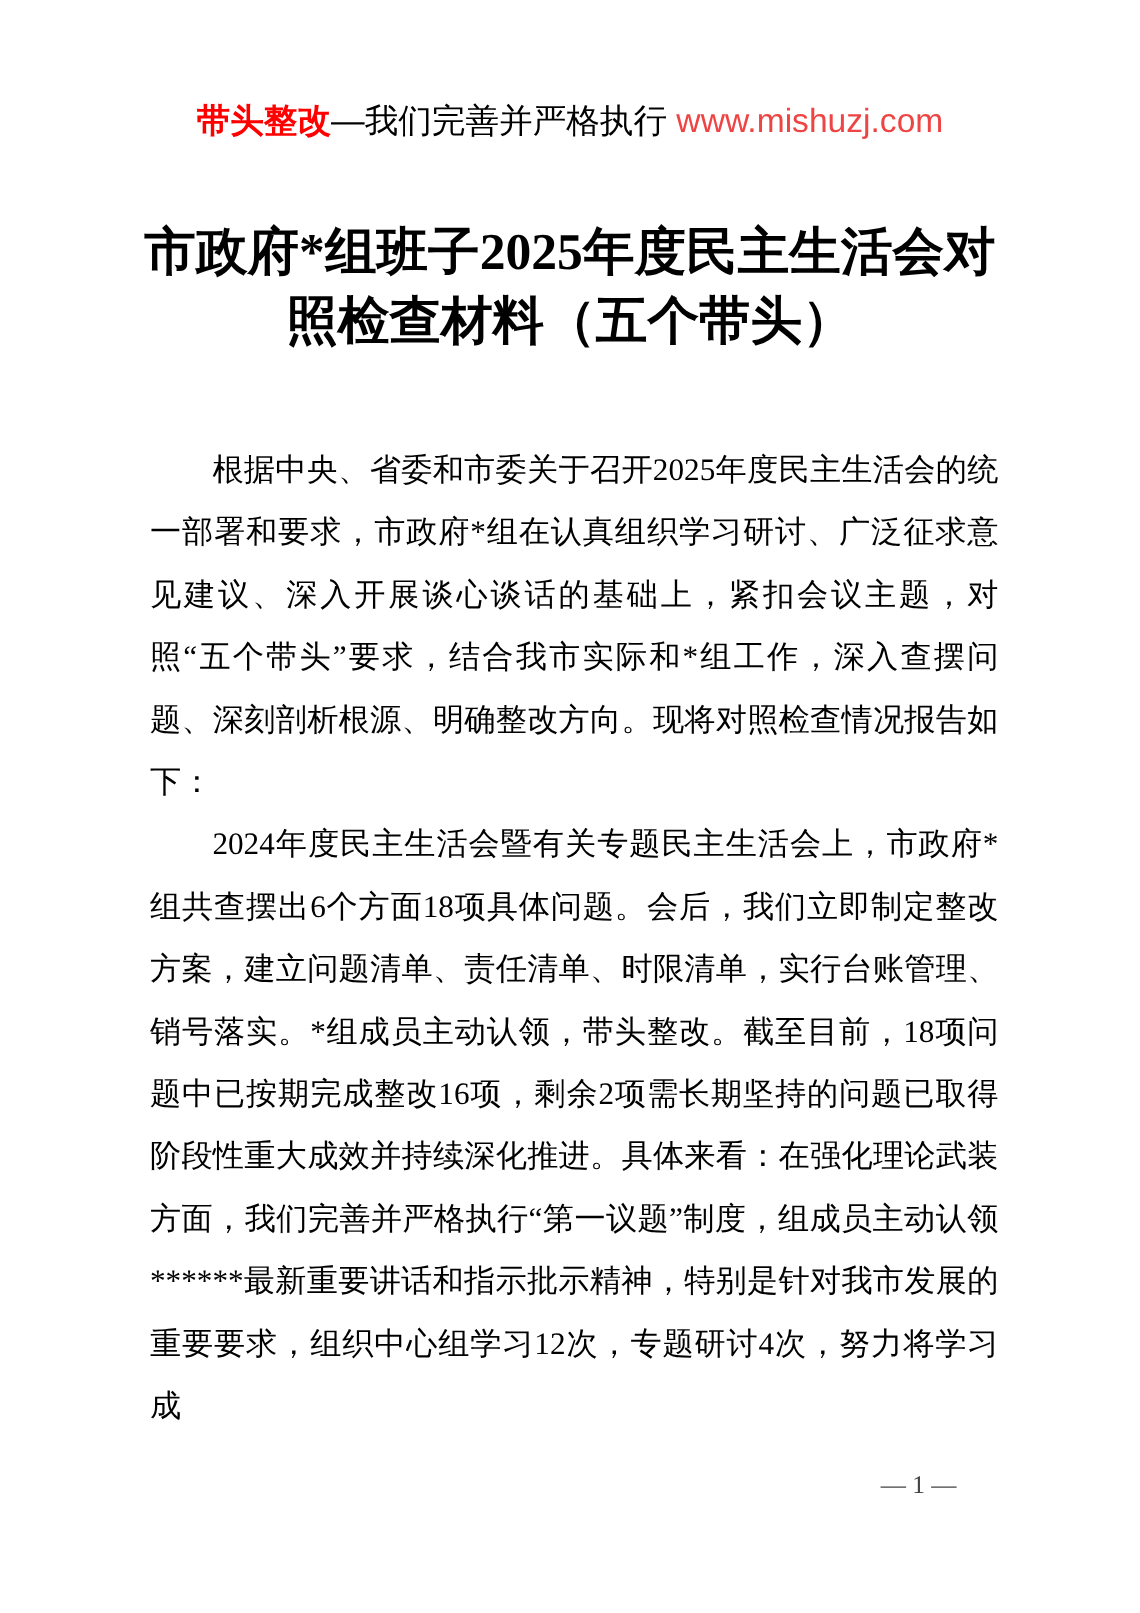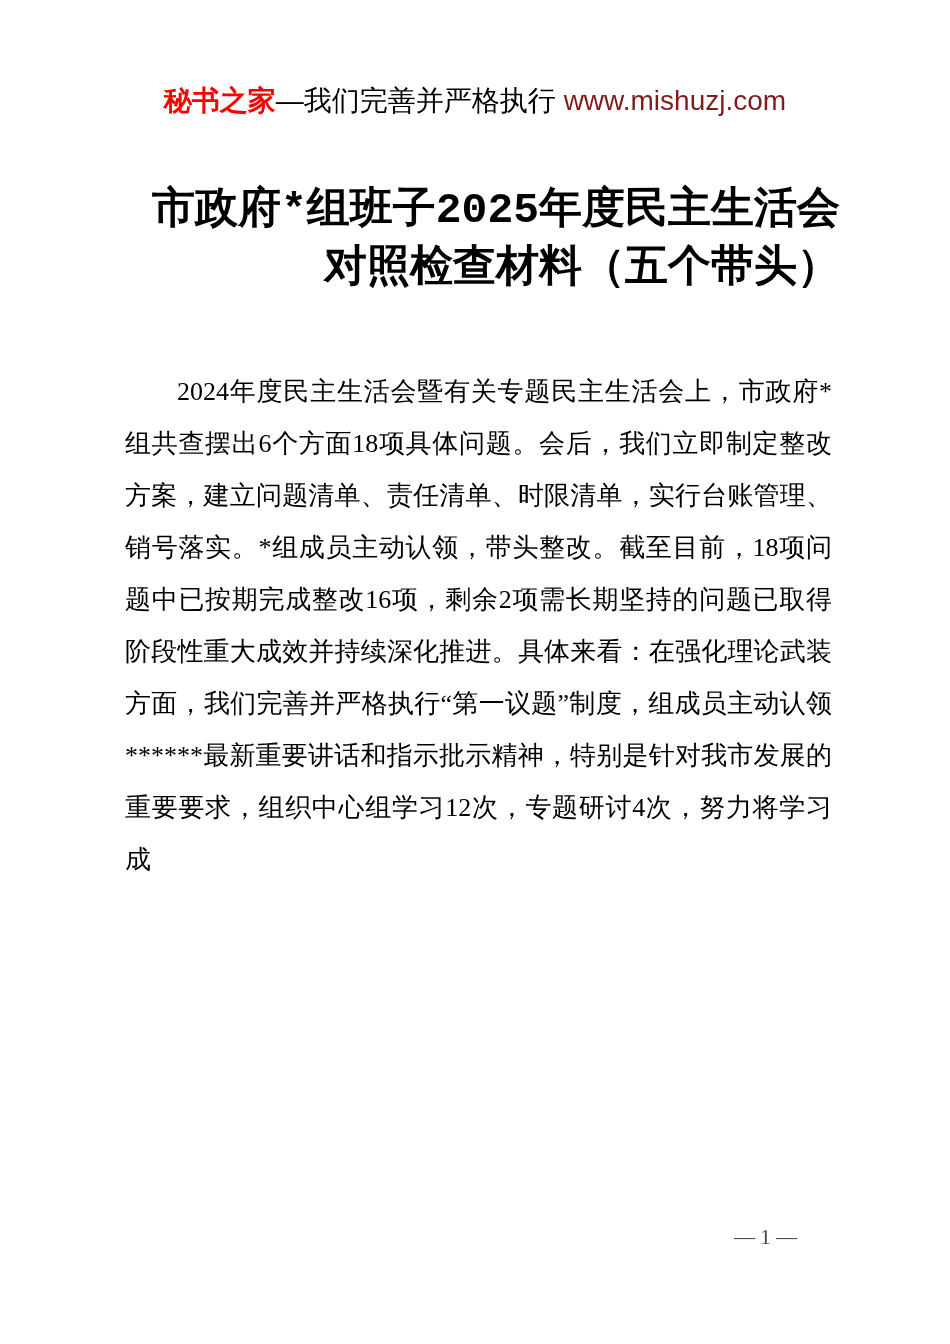--- a/index.html
+++ b/index.html
@@ -26,30 +26,30 @@
     white-space: nowrap;
   }
   .site-name {
     color: #ff0000;
     font-weight: bold;
   }
   .site-sep, .site-tagline {
     color: #000000;
   }
   .site-url {
-    color: #7f1d1d;
+    color: #ef4444;
   }
   .doc-title {
     margin: 64px auto 16px auto;
     max-width: 730px;
-    text-align: right;
+    text-align: center;
     font-size: 43px;
     line-height: 58px;
     font-weight: bold;
-    font-family: Liberation Mono, monospace;
+    font-family: Liberation Serif, serif;
   }
   .doc-body {
     margin: 68px 118px 0 125px;
     font-size: 26px;
     line-height: 52px;
     text-align: justify;
     text-justify: inter-ideograph;
   }
   .doc-body p {
     margin: 0;
@@ -71,25 +71,26 @@
     color: #444444;
     font-family: "Liberation Serif", "DejaVu Serif", serif;
   }
 </style>
 </head>
 <body>
 
 <div class="page">
 
   <div class="site-header">
-    <span class="site-name">秘书之家</span><span class="site-sep">—</span><span class="site-tagline">我们完善并严格执行</span>
+    <span class="site-name">带头整改</span><span class="site-sep">—</span><span class="site-tagline">我们完善并严格执行</span>
     <span class="site-url">www.mishuzj.com</span>
   </div>
 
   <h1 class="doc-title">市政府*组班子2025年度民主生活会对照检查材料（五个带头）</h1>
 
   <div class="doc-body">
+    <p>根据中央、省委和市委关于召开2025年度民主生活会的统一部署和要求，市政府*组在认真组织学习研讨、广泛征求意见建议、深入开展谈心谈话的基础上，紧扣会议主题，对照“五个带头”要求，结合我市实际和*组工作，深入查摆问题、深刻剖析根源、明确整改方向。现将对照检查情况报告如下：</p>
     <p><span>2024年度民主生活会暨有关专题民主生活会上，市政府*组共查摆出6个方面18项具体问题。会后，我们立即制定整改方案，建立问题清单、责任清单、时限清单，实行台账管理、销号落实。*组成员主动认领，带头整改。截至目前，18项问题中已按期完成整改16项，剩余2项需长期坚持的问题已取得阶段性重大成效并持续深化推进。具体来看：在强化理论武装方面，我们完善并严格执行“</span><span class="bold-run">第一</span><span>议题”制度，组成员主动认领******最新重要讲话和指示批示精神，特别是针对我市发展的重要要求，组织中心组学习12次，专题研讨4次，努力将学习成</span></p>
   </div>
 
   <div class="page-footer">— 1 —</div>
 
 </div>
 
 </body></html>

